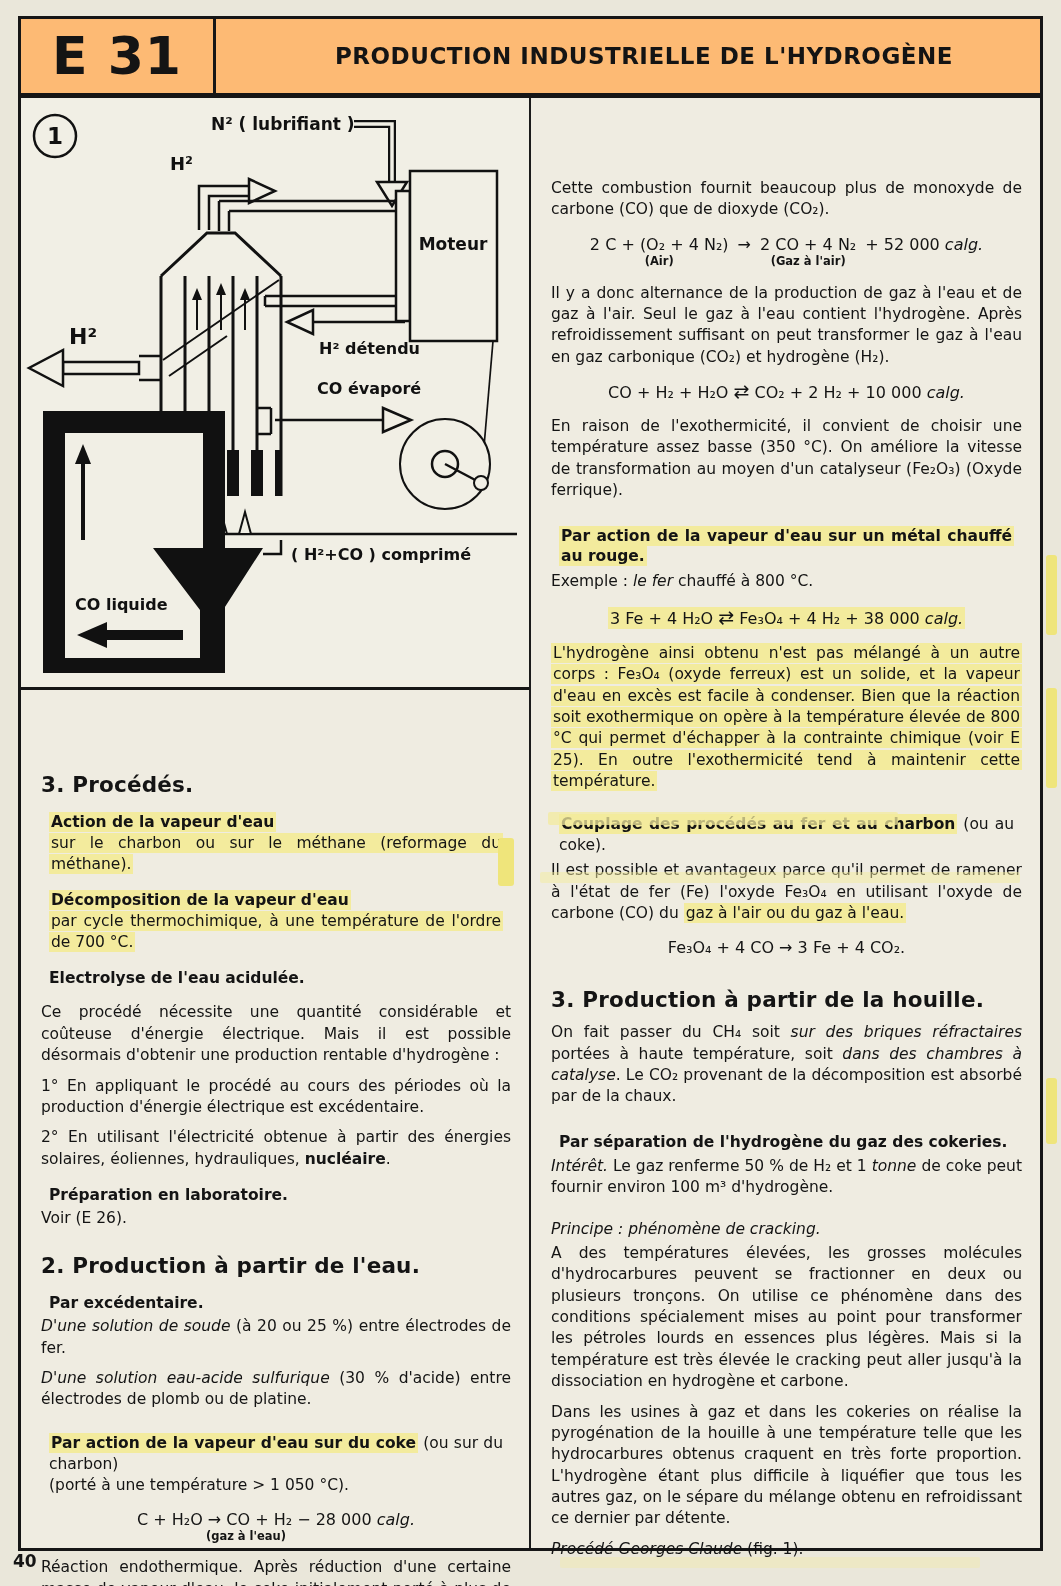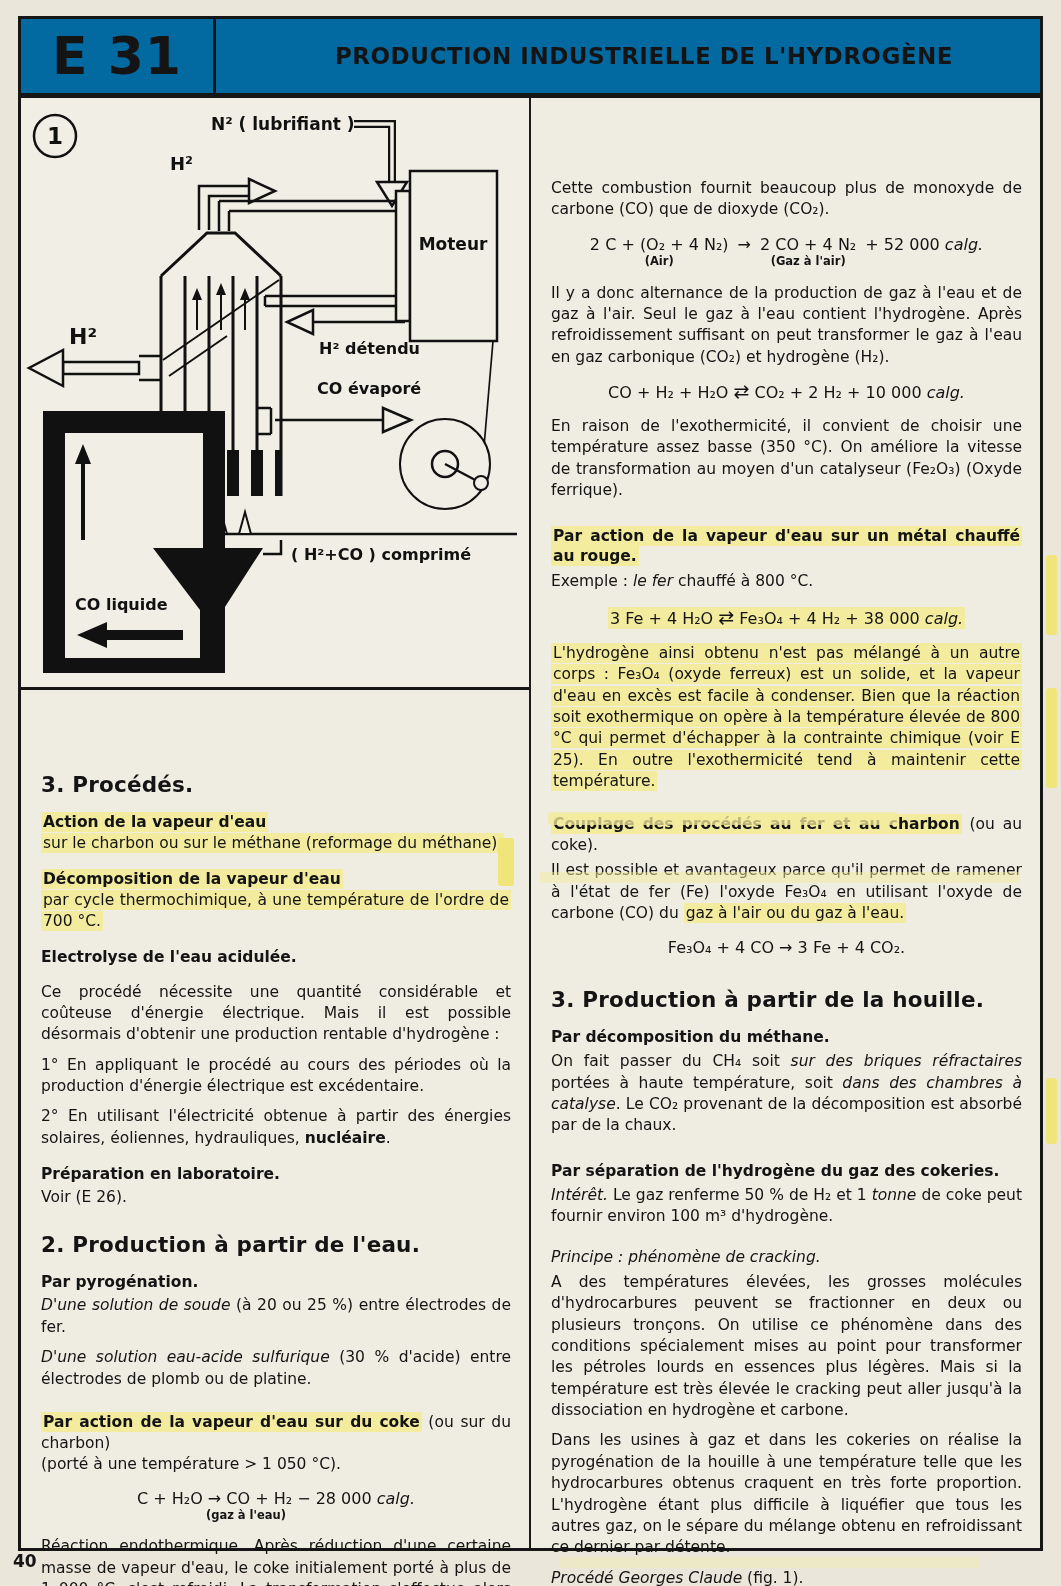--- a/index.html
+++ b/index.html
@@ -7,42 +7,42 @@
     width:1061px;height:1586px;position:relative;
     background:#eae7da;
     font-family:"DejaVu Sans","Liberation Sans",sans-serif;
     color:#141414;
     overflow:hidden;
   }
   .sheet{position:absolute;inset:0;}
   
   .header{
     position:absolute;left:18px;top:16px;width:1019px;height:74px;
-    border:3px solid #161616;background:#0369a1;display:flex;align-items:stretch;
+    border:3px solid #161616;background:#fdba74;display:flex;align-items:stretch;
   }
   .code-cell{
     width:192px;border-right:3px solid #161616;display:flex;align-items:center;justify-content:center;
     font-size:52px;font-weight:700;letter-spacing:1px;
   }
   .title-cell{
     flex:1;display:flex;align-items:center;justify-content:center;
     font-size:23px;font-weight:700;letter-spacing:.5px;white-space:nowrap;margin-left:32px;
   }
   
   .main{
     position:absolute;left:18px;top:95px;width:1019px;height:1450px;
     border:3px solid #161616;background:#efece1;
   }
   .col-left{position:absolute;left:0;top:0;width:508px;height:100%;border-right:2px solid #1b1b1b;}
   .col-right{position:absolute;left:510px;top:0;right:0;height:100%;padding:80px 18px 0 20px;box-sizing:border-box;}
   .figbox{height:589px;border-bottom:3px solid #161616;background:#f1efe5;position:relative;overflow:hidden;}
   .ltext{padding:58px 18px 0 20px;}
   
   p{margin:9px 0;font-size:15.5px;line-height:1.38;text-align:justify;}
-  .h{margin:15px 0 4px;font-size:15.5px;line-height:1.35;font-weight:700;}
+  .h{margin:15px 8px 4px;font-size:15.5px;line-height:1.35;font-weight:700;}
   .sect{margin:24px 0 10px;font-size:21.5px;font-weight:700;letter-spacing:.2px;}
   .b{font-weight:700;} .it{font-style:italic;} .n{font-weight:400;}
   .hl{background:#f3eb9d;box-decoration-break:clone;-webkit-box-decoration-break:clone;padding:1px 2px;}
   .eq{display:flex;justify-content:center;align-items:flex-start;gap:9px;margin:14px 0;font-size:16px;white-space:nowrap;}
   .eqcol{display:inline-flex;flex-direction:column;align-items:center;}
   .eqsub{font-size:11.5px;line-height:1.2;margin-top:1px;font-weight:700;}
   .rev{font-size:19px;line-height:1;}
   
   .figbox svg{position:absolute;left:0;top:0;}
   .figbox text{font-family:"DejaVu Sans",sans-serif;font-weight:700;fill:#111;}
@@ -175,21 +175,21 @@
         <p class="h" style="margin-bottom:0;">Electrolyse de l'eau acidulée.</p>
         <p style="margin-top:14px;">Ce procédé nécessite une quantité considérable et coûteuse d'énergie électrique. Mais il est possible désormais d'obtenir une production rentable d'hydrogène :</p>
         <p>1°  En appliquant le procédé au cours des périodes où la production d'énergie électrique est excédentaire.</p>
         <p><span>2°  En utilisant l'électricité obtenue à partir des énergies solaires, éoliennes, hydrauliques, </span><span class="b">nucléaire</span><span>.</span></p>
 
         <p class="h" style="margin-bottom:0;">Préparation en laboratoire.</p>
         <p style="margin-top:2px;">Voir (E 26).</p>
 
         <div class="sect">2. Production à partir de l'eau.</div>
 
-        <p class="h" style="margin-bottom:0;">Par pyrogénation.</p>
+        <p class="h" style="margin-bottom:0;">Par excédentaire.</p>
         <p style="margin-top:2px;"><span class="it">D'une solution de soude</span><span> (à 20 ou 25 %) entre électrodes de fer.</span></p>
         <p><span class="it">D'une solution eau-acide sulfurique</span><span> (30 % d'acide) entre électrodes de plomb ou de platine.</span></p>
 
         <p class="h" style="margin-top:22px;"><span class="hl">Par action de la vapeur d'eau sur du coke</span><span class="n"> (ou sur du charbon)</span><br>
           <span class="n">(porté à une température &gt; 1 050 °C).</span></p>
 
         <div class="eq">
           <span class="eqcol">
               <span><span>C + H₂O → CO + H₂ − 28 000 </span><span class="it">calg.</span></span>
               <span class="eqsub" style="transform:translateX(-30px);">(gaz à l'eau)</span>
@@ -236,21 +236,20 @@
 
       <p class="h" style="margin-top:22px;"><span class="hl">Couplage des procédés au fer et au charbon</span><span class="n"> (ou au coke).</span></p>
       <p style="margin-top:4px;"><span>Il est possible et avantageux parce qu'il permet de ramener à l'état de fer (Fe) l'oxyde Fe₃O₄ en utilisant l'oxyde de carbone (CO) du </span><span class="hl">gaz à l'air ou du gaz à l'eau.</span></p>
 
       <div class="eq">
         <span>Fe₃O₄ + 4 CO → 3 Fe + 4 CO₂.</span>
       </div>
 
       <div class="sect" style="margin-top:30px;">3. Production à partir de la houille.</div>
 
-      <p class="h" style="margin-bottom:0;">Par décomposition du méthane.</p>
       <p style="margin-top:3px;"><span>On fait passer du CH₄ soit </span><span class="it">sur des briques réfractaires</span><span> portées à haute température, soit </span><span class="it">dans des chambres à catalyse</span><span>. Le CO₂ provenant de la décomposition est absorbé par de la chaux.</span></p>
 
       <p class="h" style="margin-top:24px;margin-bottom:0;">Par séparation de l'hydrogène du gaz des cokeries.</p>
       <p style="margin-top:3px;"><span class="it">Intérêt.</span><span> Le gaz renferme 50 % de H₂ et 1 </span><span class="it">tonne</span><span> de coke peut fournir environ 100 m³ d'hydrogène.</span></p>
 
       <p class="it" style="margin-top:20px;margin-bottom:0;">Principe : phénomène de cracking.</p>
       <p style="margin-top:3px;">A des températures élevées, les grosses molécules d'hydrocarbures peuvent se fractionner en deux ou plusieurs tronçons. On utilise ce phénomène dans des conditions spécialement mises au point pour transformer les pétroles lourds en essences plus légères. Mais si la température est très élevée le cracking peut aller jusqu'à la dissociation en hydrogène et carbone.</p>
 
       <p>Dans les usines à gaz et dans les cokeries on réalise la pyrogénation de la houille à une température telle que les hydrocarbures obtenus craquent en très forte proportion. L'hydrogène étant plus difficile à liquéfier que tous les autres gaz, on le sépare du mélange obtenu en refroidissant ce dernier par détente.</p>
 

